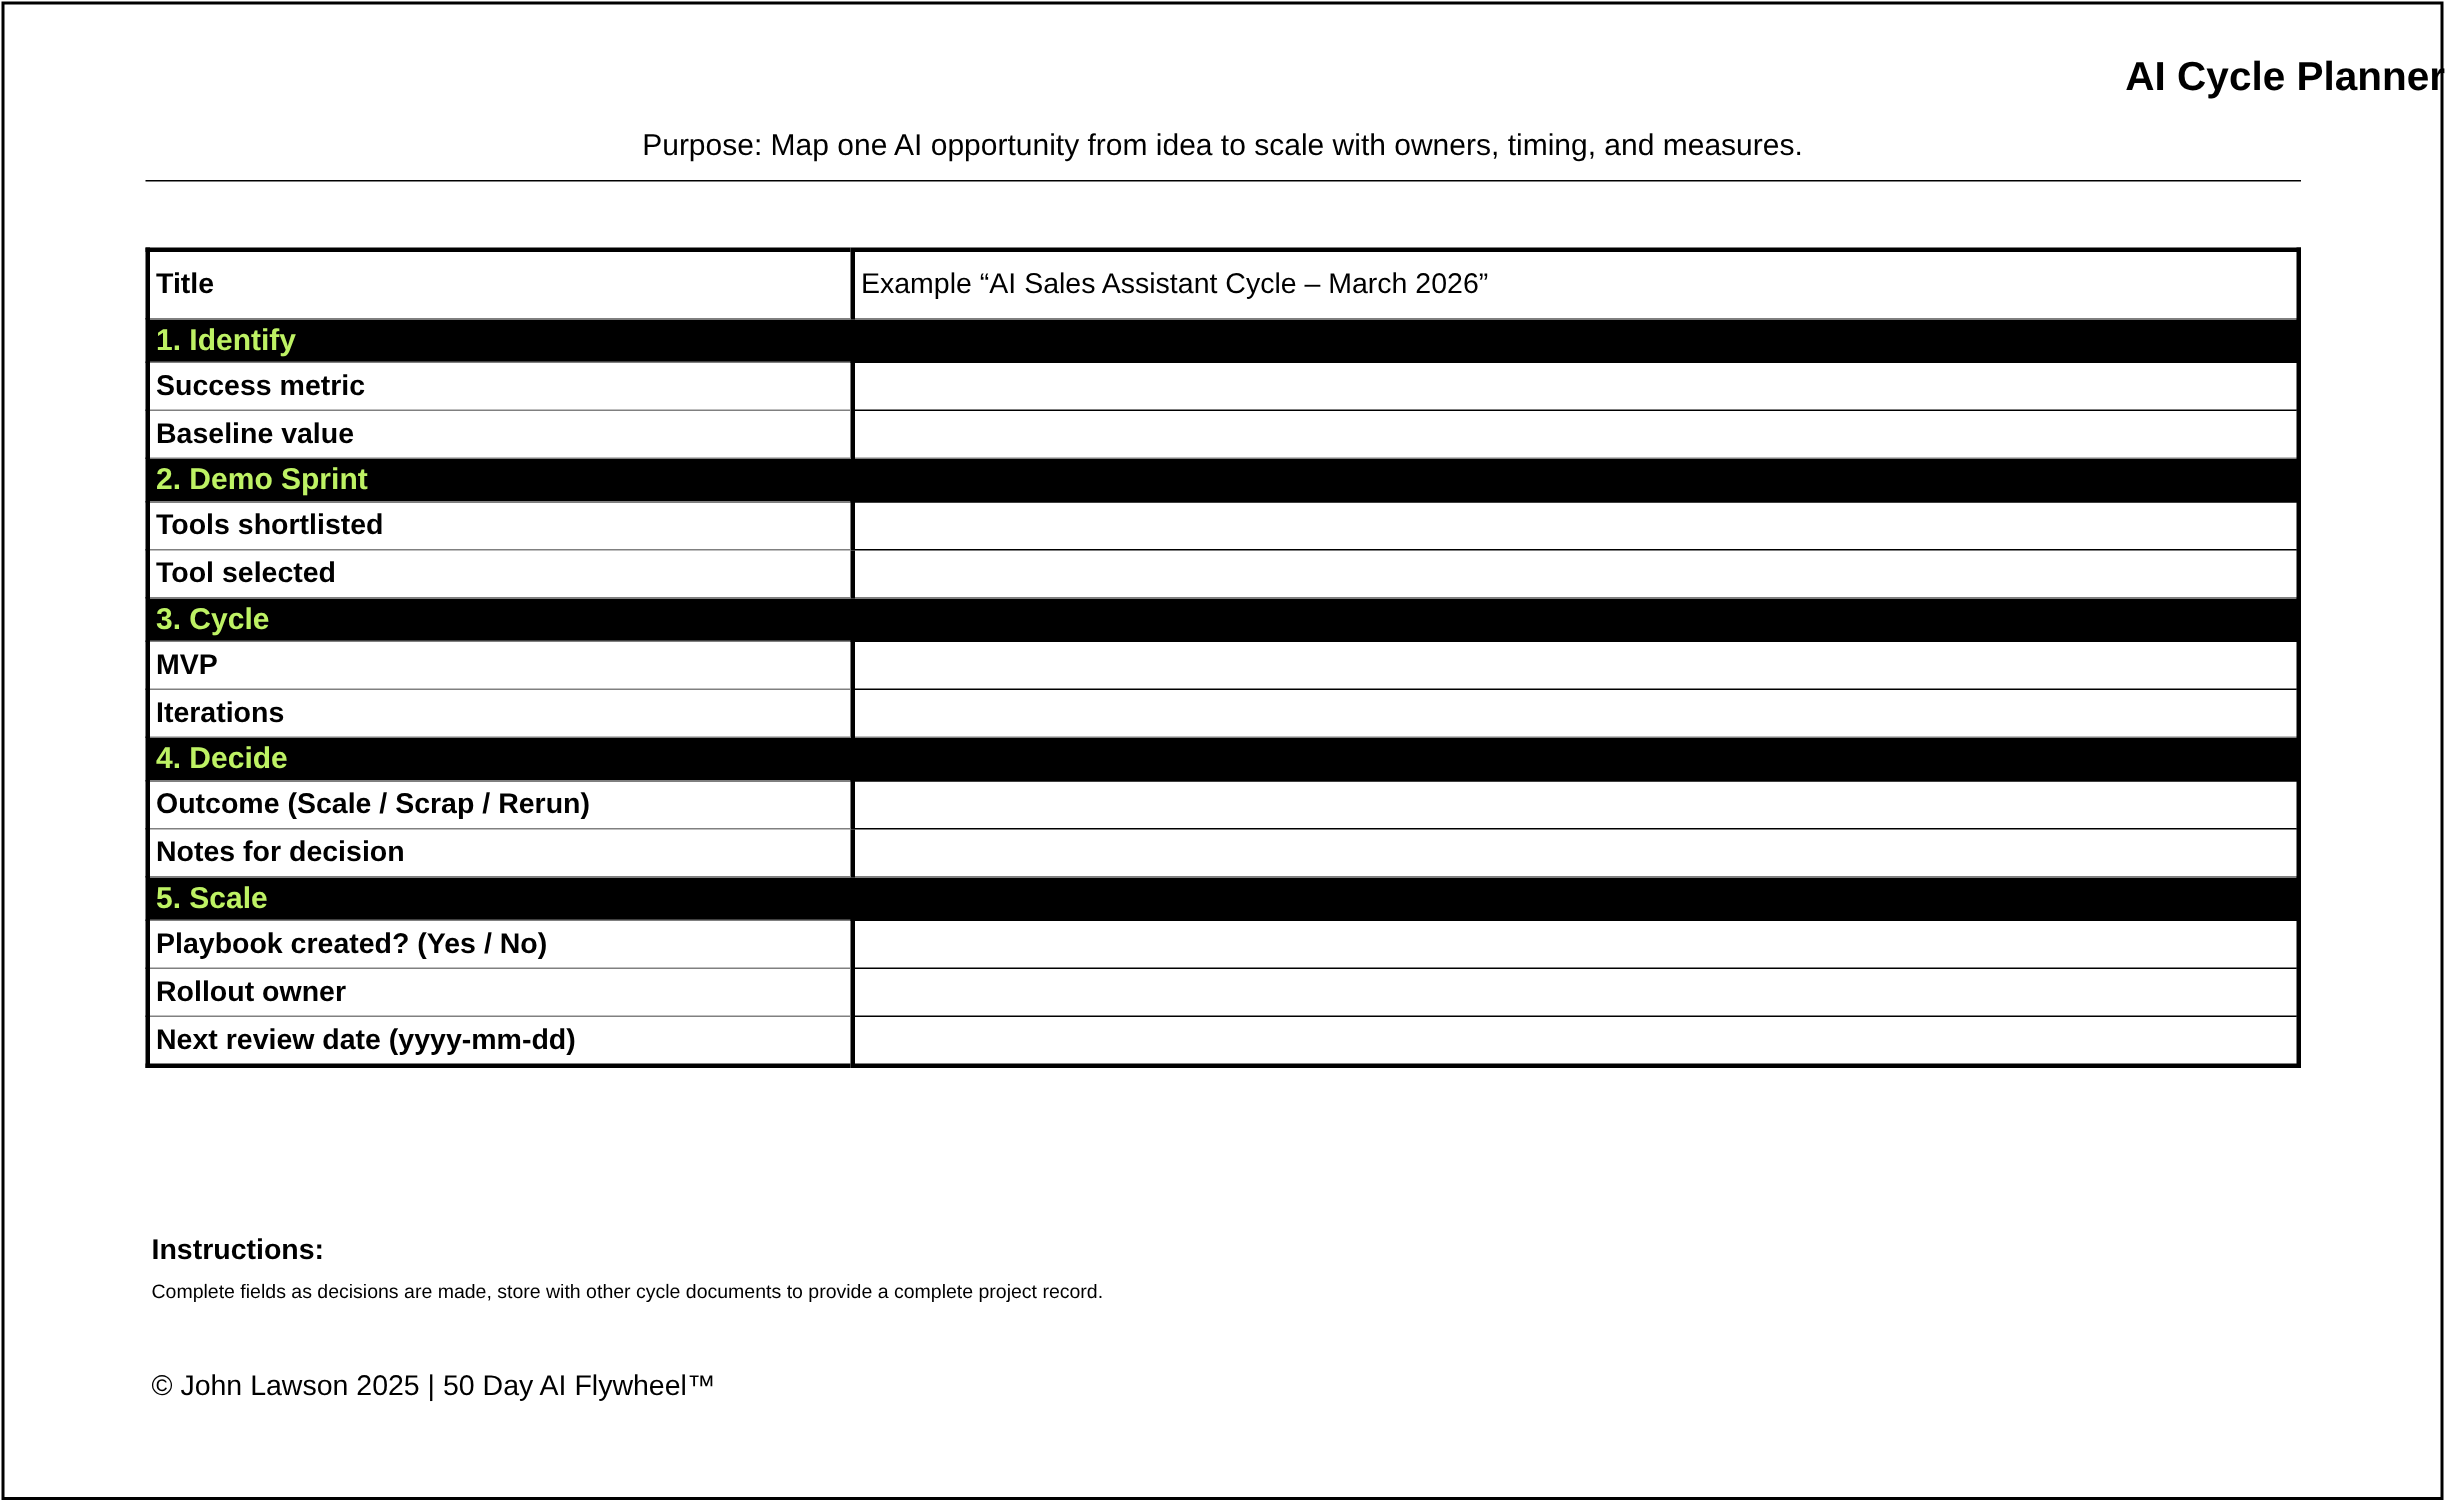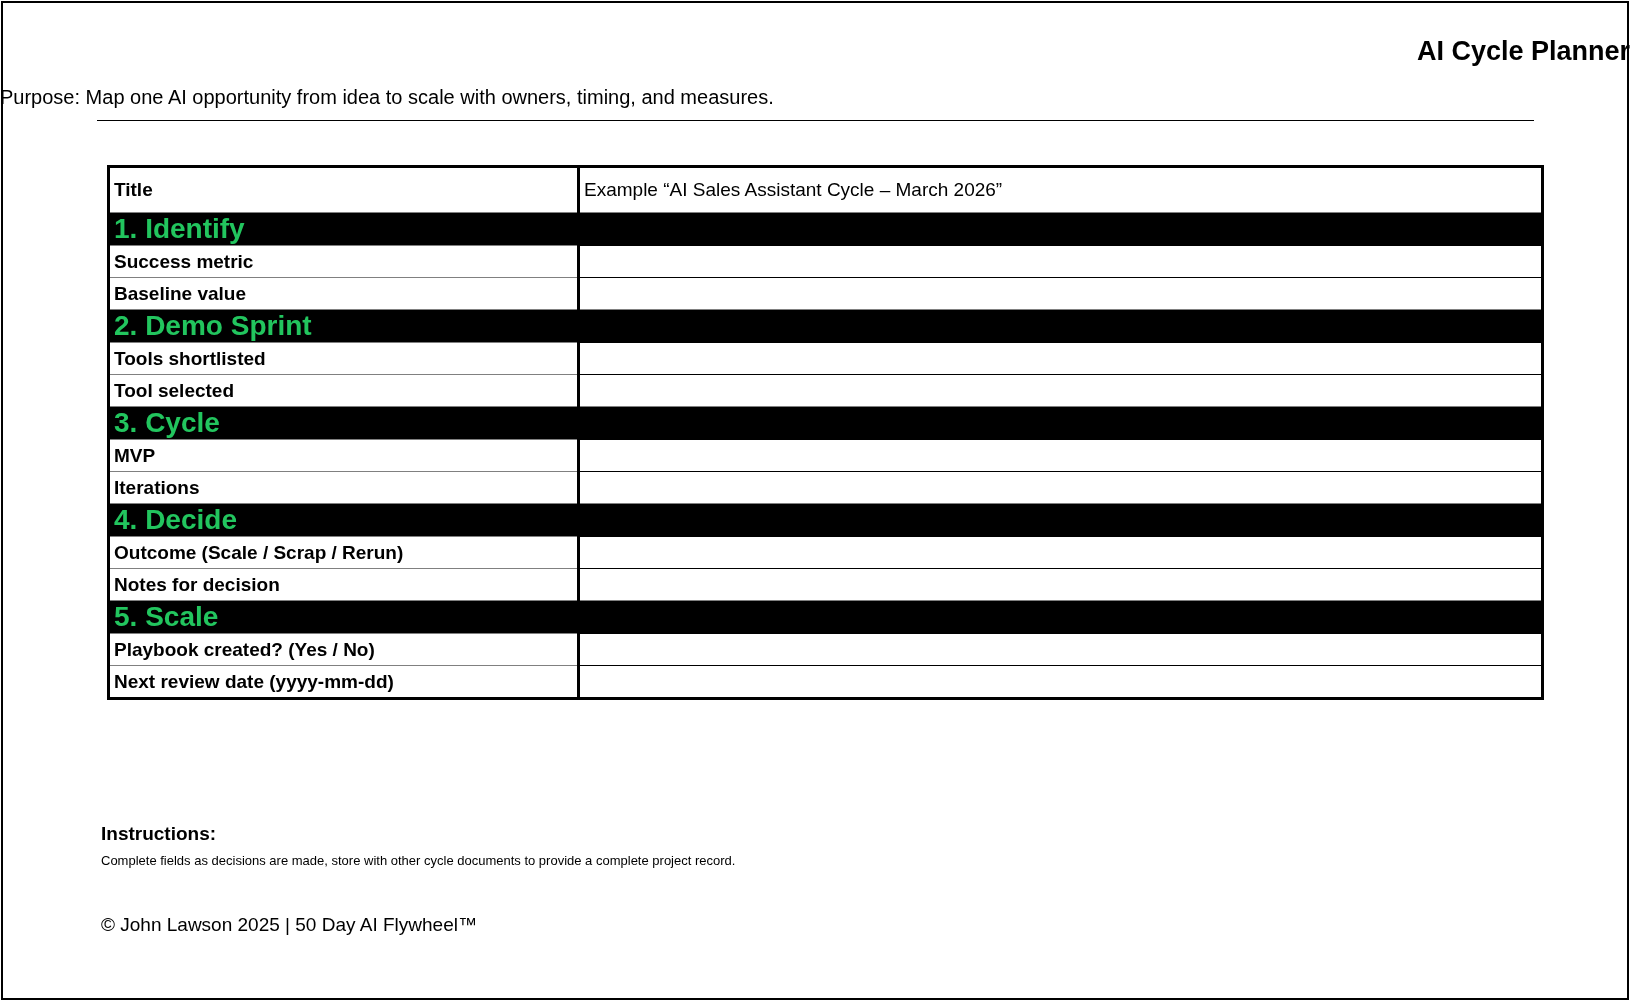--- a/index.html
+++ b/index.html
@@ -2,32 +2,32 @@
 <html><head>
 <meta charset="utf-8">
 <style>
   html, body { margin:0; padding:0; background:#ffffff; }
   body { width:1630px; height:1001px; position:relative; overflow:hidden;
          font-family:"Liberation Sans", "DejaVu Sans", sans-serif; color:#000; }
   .frame { position:absolute; left:1px; top:1px; width:1624px; height:995px;
            border:2px solid #000; box-sizing:content-box; }
   .title { position:absolute; left:0; width:1630px; top:36px; text-align:right;
            font-size:27px; font-weight:bold; }
-  .purpose { position:absolute; left:0; width:1630px; top:86px; 
+  .purpose { position:absolute; left:0; width:1630px; top:86px; text-align:center;
            font-size:20px; }
   .rule { position:absolute; left:97px; width:1437px; top:120px; height:0;
           border-top:1.5px solid #000; }
   table.planner { position:absolute; left:97px; top:165px; width:1437px;
-          border-collapse:collapse; border:3px solid #000; table-layout:fixed;margin-left:10px; }
+          border-collapse:collapse; border:3px solid #000; table-layout:fixed; }
   table.planner td { padding:0 0 0 4px; font-size:19px; height:31px;
           border-top:1.5px solid #808080; vertical-align:middle; }
   td.label { font-weight:bold; border-right:3px solid #000; width:463px; }
   td.value { border-top:1.5px solid #000 !important; padding-left:18px; }
   tr.title-row td { height:44px; border-top:none; }
-  tr.section td { background:#000; color:#22c55e; font-weight:bold; font-size:28px;
+  tr.section td { background:#000; color:#bef264; font-weight:bold; font-size:20px;
           height:28px; border-right:none; border-top:1.5px solid #808080; }
   .instr-h { position:absolute; left:101px; top:823px; font-size:19px; font-weight:bold; }
   .instr-t { position:absolute; left:101px; top:853px; font-size:13px; }
   .copy { position:absolute; left:101px; top:914px; font-size:19px; }
 </style>
 </head>
 <body>
 
 <div class="frame"></div>
 
@@ -91,20 +91,24 @@
     </tr>
 
     <tr class="section">
       <td colspan="2">5. Scale</td>
     </tr>
     <tr>
       <td class="label">Playbook created? (Yes / No)</td>
       <td class="value"></td>
     </tr>
     <tr>
+      <td class="label">Rollout owner</td>
+      <td class="value"></td>
+    </tr>
+    <tr>
       <td class="label">Next review date (yyyy-mm-dd)</td>
       <td class="value"></td>
     </tr>
   </tbody>
 </table>
 
 <div class="instr-h">Instructions:</div>
 <div class="instr-t">Complete fields as decisions are made, store with other cycle documents to provide a complete project record.</div>
 <div class="copy">© John Lawson 2025 | 50 Day AI Flywheel™</div>
 

